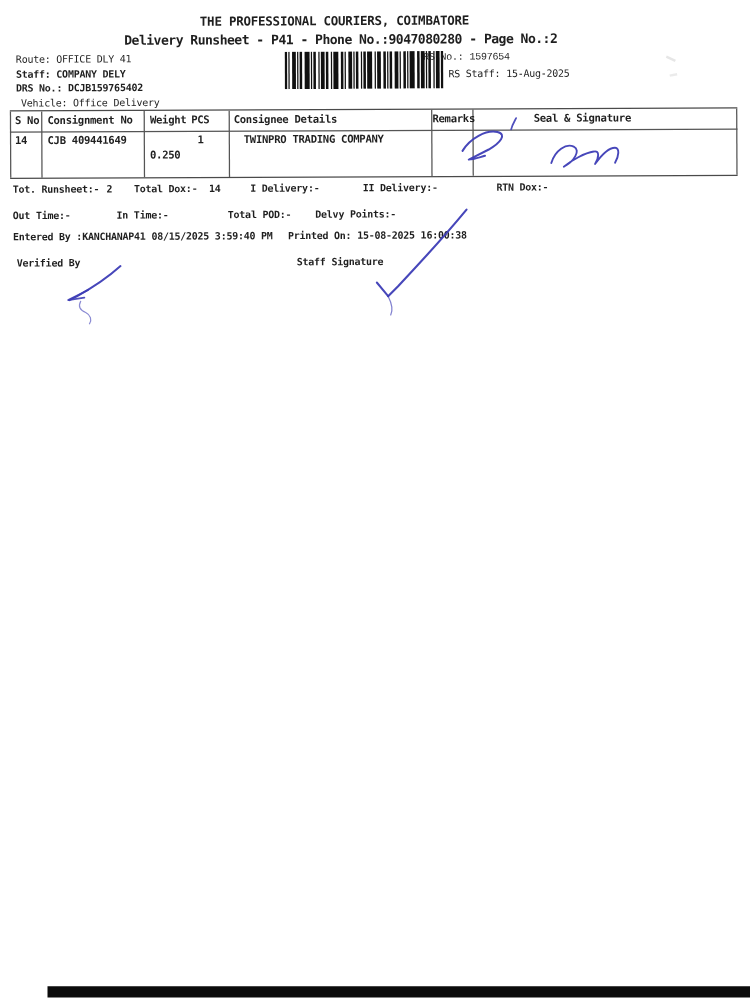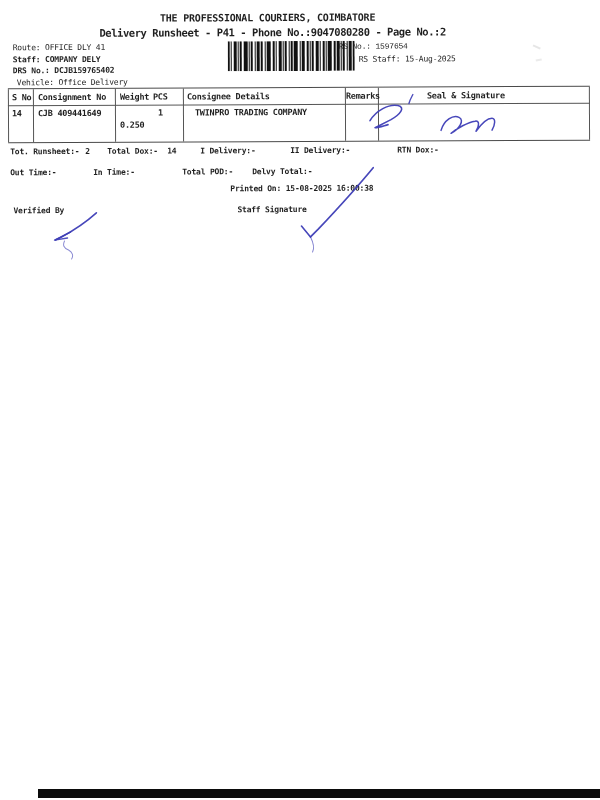--- a/index.html
+++ b/index.html
@@ -115,22 +115,23 @@
   <div class="abs body-txt" style="left:85px;top:146px;">2</div>
   <div class="abs body-txt" style="left:107px;top:146px;">Total Dox:-</div>
   <div class="abs body-txt" style="left:167px;top:146px;">14</div>
   <div class="abs body-txt" style="left:200px;top:146px;">I Delivery:-</div>
   <div class="abs body-txt" style="left:290px;top:146px;">II Delivery:-</div>
   <div class="abs body-txt" style="left:397px;top:146px;">RTN Dox:-</div>
 
   <div class="abs body-txt" style="left:10px;top:167px;">Out Time:-</div>
   <div class="abs body-txt" style="left:93px;top:167px;">In Time:-</div>
   <div class="abs body-txt" style="left:182px;top:167px;">Total POD:-</div>
-  <div class="abs body-txt" style="left:252px;top:167px;">Delvy Total:-</div>
+  <div class="abs body-txt" style="left:252px;top:167px;">Delvy Points:-</div>
 
+  <div class="abs body-txt" style="left:10px;top:184px;">Entered By :KANCHANAP41 08/15/2025 3:59:40 PM</div>
   <div class="abs body-txt" style="left:230px;top:184px;">Printed On: 15-08-2025 16:00:38</div>
 
   <div class="abs body-txt" style="left:13px;top:205px;">Verified By</div>
   <div class="abs body-txt" style="left:237px;top:205px;">Staff Signature</div>
 
   <svg class="ink" width="600" height="800" viewBox="0 0 600 800" aria-hidden="true">
     <g stroke="#3d3db6" fill="none" stroke-linecap="round" stroke-linejoin="round">
 
       <g>
         <path d="M370,121 C376,111 389,104 398,106 C406,108 400,115 391,120 L375,128 C379,128 384,126 388,125" stroke-width="1.6" opacity="0.95"></path>

